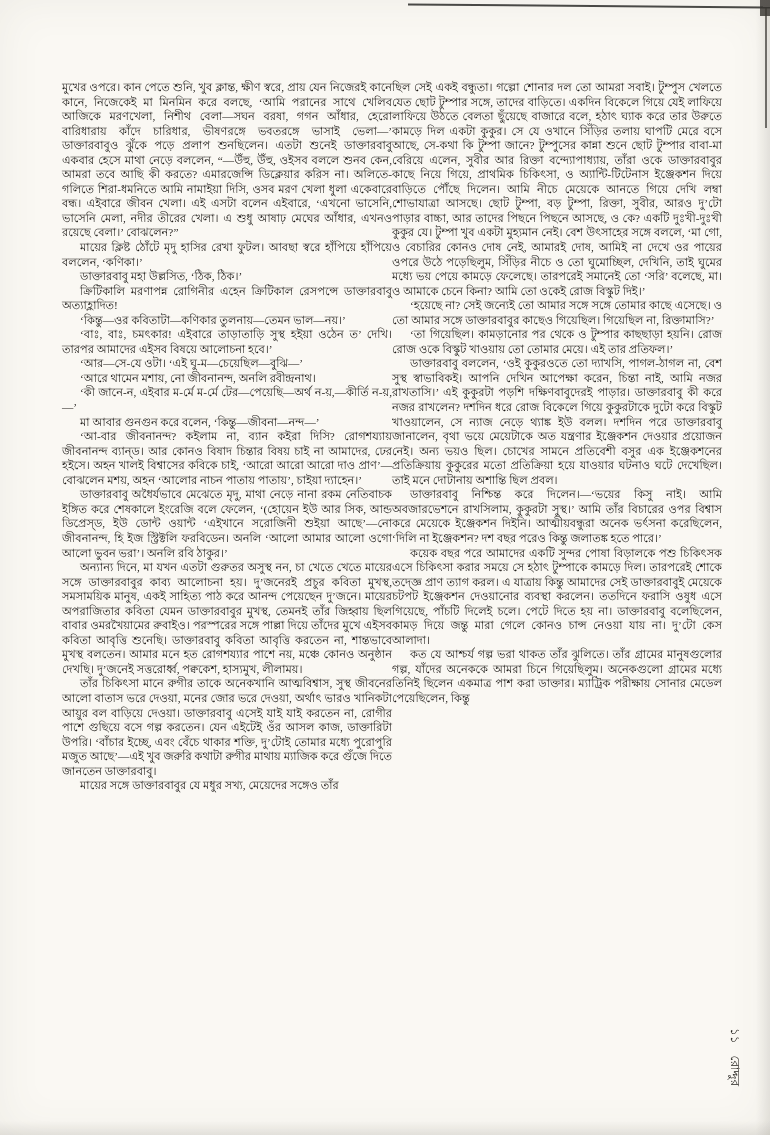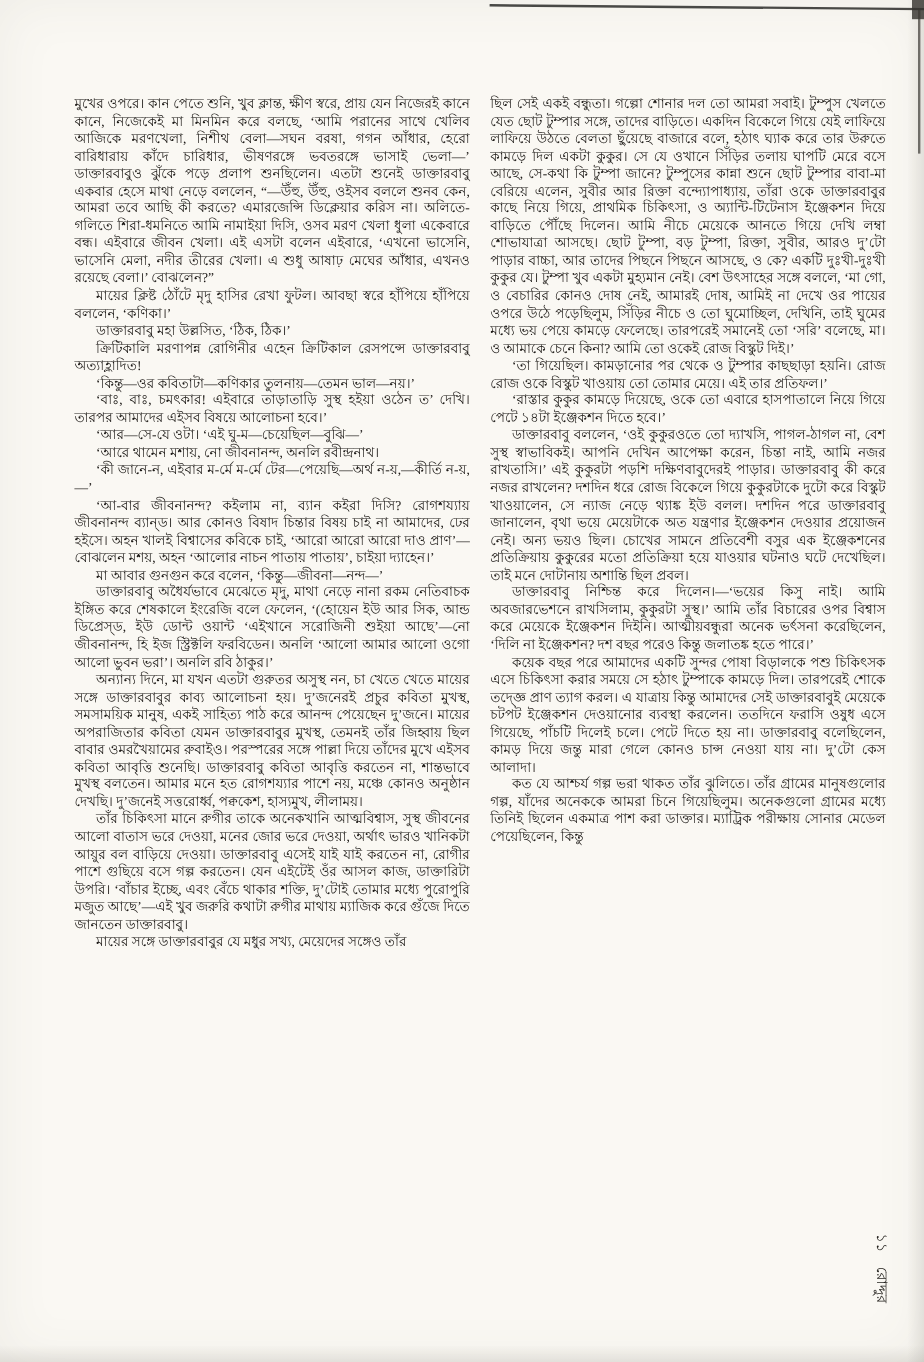--- a/index.html
+++ b/index.html
@@ -31,21 +31,21 @@
   .scan-shadow-right{
     position:absolute;top:0;right:0;width:14px;height:100%;
     background:linear-gradient(to left, rgba(70,65,55,0.10), rgba(70,65,55,0));
   }
   .scan-shadow-bottom{
     position:absolute;bottom:0;left:0;width:100%;height:14px;
     background:linear-gradient(to top, rgba(70,65,55,0.10), rgba(70,65,55,0));
   }
   .textblock{
     position:absolute;left:62px;top:80px;width:676px;
-    display:flex;gap:17px;
+    display:flex;
   }
   .col{
     width:330px;
     color:#1c1916;
     font-size:11.3px;
     line-height:14.55px;
     text-align:justify;
     letter-spacing:0;
   }
   .para{margin:0;text-indent:1.6em;}
@@ -71,31 +71,31 @@
     <div class="col">
         <p class="para cont">মুখের ওপরে। কান পেতে শুনি, খুব ক্লান্ত, ক্ষীণ স্বরে, প্রায় যেন নিজেরই কানে কানে, নিজেকেই মা মিনমিন করে বলছে, ‘আমি পরানের সাথে খেলিব আজিকে মরণখেলা, নিশীথ বেলা—সঘন বরষা, গগন আঁধার, হেরো বারিধারায় কাঁদে চারিধার, ভীষণরঙ্গে ভবতরঙ্গে ভাসাই ভেলা—’ ডাক্তারবাবুও ঝুঁকে পড়ে প্রলাপ শুনছিলেন। এতটা শুনেই ডাক্তারবাবু একবার হেসে মাথা নেড়ে বললেন, “—উঁহু, উঁহু, ওইসব বললে শুনব কেন, আমরা তবে আছি কী করতে? এমারজেন্সি ডিক্লেয়ার করিস না। অলিতে-গলিতে শিরা-ধমনিতে আমি নামাইয়া দিসি, ওসব মরণ খেলা ধুলা একেবারে বন্ধ। এইবারে জীবন খেলা। এই এসটা বলেন এইবারে, ‘এখনো ভাসেনি, ভাসেনি মেলা, নদীর তীরের খেলা। এ শুধু আষাঢ় মেঘের আঁধার, এখনও রয়েছে বেলা।’ বোঝলেন?”</p>
         <p class="para">মায়ের ক্লিষ্ট ঠোঁটে মৃদু হাসির রেখা ফুটল। আবছা স্বরে হাঁপিয়ে হাঁপিয়ে বললেন, ‘কণিকা।’</p>
         <p class="para">ডাক্তারবাবু মহা উল্লসিত, ‘ঠিক, ঠিক।’</p>
         <p class="para">ক্রিটিকালি মরণাপন্ন রোগিনীর এহেন ক্রিটিকাল রেসপন্সে ডাক্তারবাবু অত্যাহ্লাদিত!</p>
         <p class="para">‘কিন্তু—ওর কবিতাটা—কণিকার তুলনায়—তেমন ভাল—নয়।’</p>
         <p class="para">‘বাঃ, বাঃ, চমৎকার! এইবারে তাড়াতাড়ি সুস্থ হইয়া ওঠেন ত’ দেখি। তারপর আমাদের এইসব বিষয়ে আলোচনা হবে।’</p>
         <p class="para">‘আর—সে-যে ওটা। ‘এই ঘু-ম—চেয়েছিল—বুঝি—’</p>
         <p class="para">‘আরে থামেন মশায়, নো জীবনানন্দ, অনলি রবীন্দ্রনাথ।</p>
         <p class="para">‘কী জানে-ন, এইবার ম-র্মে ম-র্মে টের—পেয়েছি—অর্থ ন-য়,—কীর্তি ন-য়,—’</p>
+        <p class="para">মা আবার গুনগুন করে বলেন, ‘কিন্তু—জীবনা—নন্দ—’</p>
         <p class="para">‘আ-বার জীবনানন্দ? কইলাম না, ব্যান কইরা দিসি? রোগশয্যায় জীবনানন্দ ব্যান্‌ড। আর কোনও বিষাদ চিন্তার বিষয় চাই না আমাদের, ঢের হইসে। অহন খালই বিশ্বাসের কবিকে চাই, ‘আরো আরো আরো দাও প্রাণ’—বোঝলেন মশয়, অহন ‘আলোর নাচন পাতায় পাতায়’, চাইয়া দ্যাহেন।’</p>
-        <p class="para">মা আবার গুনগুন করে বলেন, ‘কিন্তু—জীবনা—নন্দ—’</p>
         <p class="para">ডাক্তারবাবু অধৈর্যভাবে মেঝেতে মৃদু, মাথা নেড়ে নানা রকম নেতিবাচক ইঙ্গিত করে শেষকালে ইংরেজি বলে ফেলেন, ‘(হোয়েন ইউ আর সিক, আন্ড ডিপ্রেস্ড, ইউ ডোন্ট ওয়ান্ট ‘এইখানে সরোজিনী শুইয়া আছে’—নো জীবনানন্দ, হি ইজ স্ট্রিক্টলি ফরবিডেন। অনলি ‘আলো আমার আলো ওগো আলো ভুবন ভরা’। অনলি রবি ঠাকুর।’</p>
         <p class="para">অন্যান্য দিনে, মা যখন এতটা গুরুতর অসুস্থ নন, চা খেতে খেতে মায়ের সঙ্গে ডাক্তারবাবুর কাব্য আলোচনা হয়। দু’জনেরই প্রচুর কবিতা মুখস্থ, সমসাময়িক মানুষ, একই সাহিত্য পাঠ করে আনন্দ পেয়েছেন দু’জনে। মায়ের অপরাজিতার কবিতা যেমন ডাক্তারবাবুর মুখস্থ, তেমনই তাঁর জিহ্বায় ছিল বাবার ওমরখৈয়ামের রুবাইও। পরস্পরের সঙ্গে পাল্লা দিয়ে তাঁদের মুখে এইসব কবিতা আবৃত্তি শুনেছি। ডাক্তারবাবু কবিতা আবৃত্তি করতেন না, শান্তভাবে মুখস্থ বলতেন। আমার মনে হত রোগশয্যার পাশে নয়, মঞ্চে কোনও অনুষ্ঠান দেখছি। দু’জনেই সত্তরোর্ধ্ব, পক্বকেশ, হাস্যমুখ, লীলাময়।</p>
         <p class="para">তাঁর চিকিৎসা মানে রুগীর তাকে অনেকখানি আত্মবিশ্বাস, সুস্থ জীবনের আলো বাতাস ভরে দেওয়া, মনের জোর ভরে দেওয়া, অর্থাৎ ভারও খানিকটা আয়ুর বল বাড়িয়ে দেওয়া। ডাক্তারবাবু এসেই যাই যাই করতেন না, রোগীর পাশে গুছিয়ে বসে গল্প করতেন। যেন এইটেই ওঁর আসল কাজ, ডাক্তারিটা উপরি। ‘বাঁচার ইচ্ছে, এবং বেঁচে থাকার শক্তি, দু’টোই তোমার মধ্যে পুরোপুরি মজুত আছে’—এই খুব জরুরি কথাটা রুগীর মাথায় ম্যাজিক করে গুঁজে দিতে জানতেন ডাক্তারবাবু।</p>
         <p class="para">মায়ের সঙ্গে ডাক্তারবাবুর যে মধুর সখ্য, মেয়েদের সঙ্গেও তাঁর</p>
       </div>
     <div class="col">
         <p class="para cont">ছিল সেই একই বন্ধুতা। গল্পো শোনার দল তো আমরা সবাই। টুম্পুস খেলতে যেত ছোট টুম্পার সঙ্গে, তাদের বাড়িতে। একদিন বিকেলে গিয়ে যেই লাফিয়ে লাফিয়ে উঠতে বেলতা ছুঁয়েছে বাজারে বলে, হঠাৎ ঘ্যাক করে তার উরুতে কামড়ে দিল একটা কুকুর। সে যে ওখানে সিঁড়ির তলায় ঘাপটি মেরে বসে আছে, সে-কথা কি টুম্পা জানে? টুম্পুসের কান্না শুনে ছোট টুম্পার বাবা-মা বেরিয়ে এলেন, সুবীর আর রিক্তা বন্দ্যোপাধ্যায়, তাঁরা ওকে ডাক্তারবাবুর কাছে নিয়ে গিয়ে, প্রাথমিক চিকিৎসা, ও অ্যান্টি-টিটেনাস ইঞ্জেকশন দিয়ে বাড়িতে পৌঁছে দিলেন। আমি নীচে মেয়েকে আনতে গিয়ে দেখি লম্বা শোভাযাত্রা আসছে। ছোট টুম্পা, বড় টুম্পা, রিক্তা, সুবীর, আরও দু’টো পাড়ার বাচ্চা, আর তাদের পিছনে পিছনে আসছে, ও কে? একটি দুঃখী-দুঃখী কুকুর যে। টুম্পা খুব একটা মুহ্যমান নেই। বেশ উৎসাহের সঙ্গে বললে, ‘মা গো, ও বেচারির কোনও দোষ নেই, আমারই দোষ, আমিই না দেখে ওর পায়ের ওপরে উঠে পড়েছিলুম, সিঁড়ির নীচে ও তো ঘুমোচ্ছিল, দেখিনি, তাই ঘুমের মধ্যে ভয় পেয়ে কামড়ে ফেলেছে। তারপরেই সমানেই তো ‘সরি’ বলেছে, মা। ও আমাকে চেনে কিনা? আমি তো ওকেই রোজ বিস্কুট দিই।’</p>
+        <p class="para">‘হয়েছে না? সেই জন্যেই তো আমার সঙ্গে সঙ্গে তোমার কাছে এসেছে। ও তো আমার সঙ্গে ডাক্তারবাবুর কাছেও গিয়েছিল। গিয়েছিল না, রিক্তামাসি?’</p>
         <p class="para">‘তা গিয়েছিল। কামড়ানোর পর থেকে ও টুম্পার কাছছাড়া হয়নি। রোজ রোজ ওকে বিস্কুট খাওয়ায় তো তোমার মেয়ে। এই তার প্রতিফল।’</p>
-        <p class="para">‘রাস্তার কুকুর কামড়ে দিয়েছে, ওকে তো এবারে হাসপাতালে নিয়ে গিয়ে পেটে ১৪টা ইঞ্জেকশন দিতে হবে।’</p>
         <p class="para">ডাক্তারবাবু বললেন, ‘ওই কুকুরওতে তো দ্যাখসি, পাগল-ঠাগল না, বেশ সুস্থ স্বাভাবিকই। আপনি দেখিন আপেক্ষা করেন, চিন্তা নাই, আমি নজর রাখতাসি।’ এই কুকুরটা পড়শি দক্ষিণবাবুদেরই পাড়ার। ডাক্তারবাবু কী করে নজর রাখলেন? দশদিন ধরে রোজ বিকেলে গিয়ে কুকুরটাকে দুটো করে বিস্কুট খাওয়ালেন, সে ন্যাজ নেড়ে থ্যাঙ্ক ইউ বলল। দশদিন পরে ডাক্তারবাবু জানালেন, বৃথা ভয়ে মেয়েটাকে অত যন্ত্রণার ইঞ্জেকশন দেওয়ার প্রয়োজন নেই। অন্য ভয়ও ছিল। চোখের সামনে প্রতিবেশী বসুর এক ইঞ্জেকশনের প্রতিক্রিয়ায় কুকুরের মতো প্রতিক্রিয়া হয়ে যাওয়ার ঘটনাও ঘটে দেখেছিল। তাই মনে দোটানায় অশান্তি ছিল প্রবল।</p>
         <p class="para">ডাক্তারবাবু নিশ্চিন্ত করে দিলেন।—‘ভয়ের কিসু নাই। আমি অবজারভেশনে রাখসিলাম, কুকুরটা সুস্থ।’ আমি তাঁর বিচারের ওপর বিশ্বাস করে মেয়েকে ইঞ্জেকশন দিইনি। আত্মীয়বন্ধুরা অনেক ভর্ৎসনা করেছিলেন, ‘দিলি না ইঞ্জেকশন? দশ বছর পরেও কিন্তু জলাতঙ্ক হতে পারে।’</p>
         <p class="para">কয়েক বছর পরে আমাদের একটি সুন্দর পোষা বিড়ালকে পশু চিকিৎসক এসে চিকিৎসা করার সময়ে সে হঠাৎ টুম্পাকে কামড়ে দিল। তারপরেই শোকে তদ্জ্ঞে প্রাণ ত্যাগ করল। এ যাত্রায় কিন্তু আমাদের সেই ডাক্তারবাবুই মেয়েকে চটপট ইঞ্জেকশন দেওয়ানোর ব্যবস্থা করলেন। ততদিনে ফরাসি ওষুধ এসে গিয়েছে, পাঁচটি দিলেই চলে। পেটে দিতে হয় না। ডাক্তারবাবু বলেছিলেন, কামড় দিয়ে জন্তু মারা গেলে কোনও চান্স নেওয়া যায় না। দু’টো কেস আলাদা।</p>
         <p class="para">কত যে আশ্চর্য গল্প ভরা থাকত তাঁর ঝুলিতে। তাঁর গ্রামের মানুষগুলোর গল্প, যাঁদের অনেককে আমরা চিনে গিয়েছিলুম। অনেকগুলো গ্রামের মধ্যে তিনিই ছিলেন একমাত্র পাশ করা ডাক্তার। ম্যাট্রিক পরীক্ষায় সোনার মেডেল পেয়েছিলেন, কিন্তু</p>
       </div>
   </div>
 
   <div class="side-strip">
     <span>১১</span>
     <span>রোদ্দুর</span>

